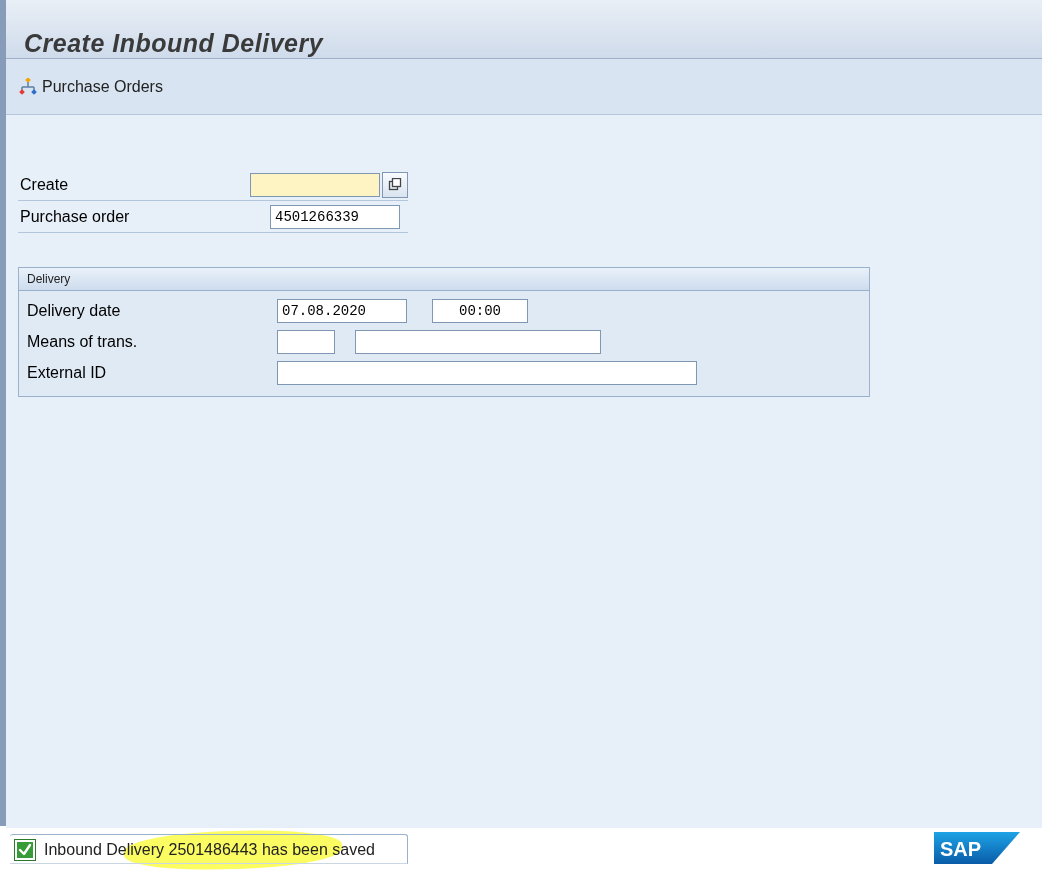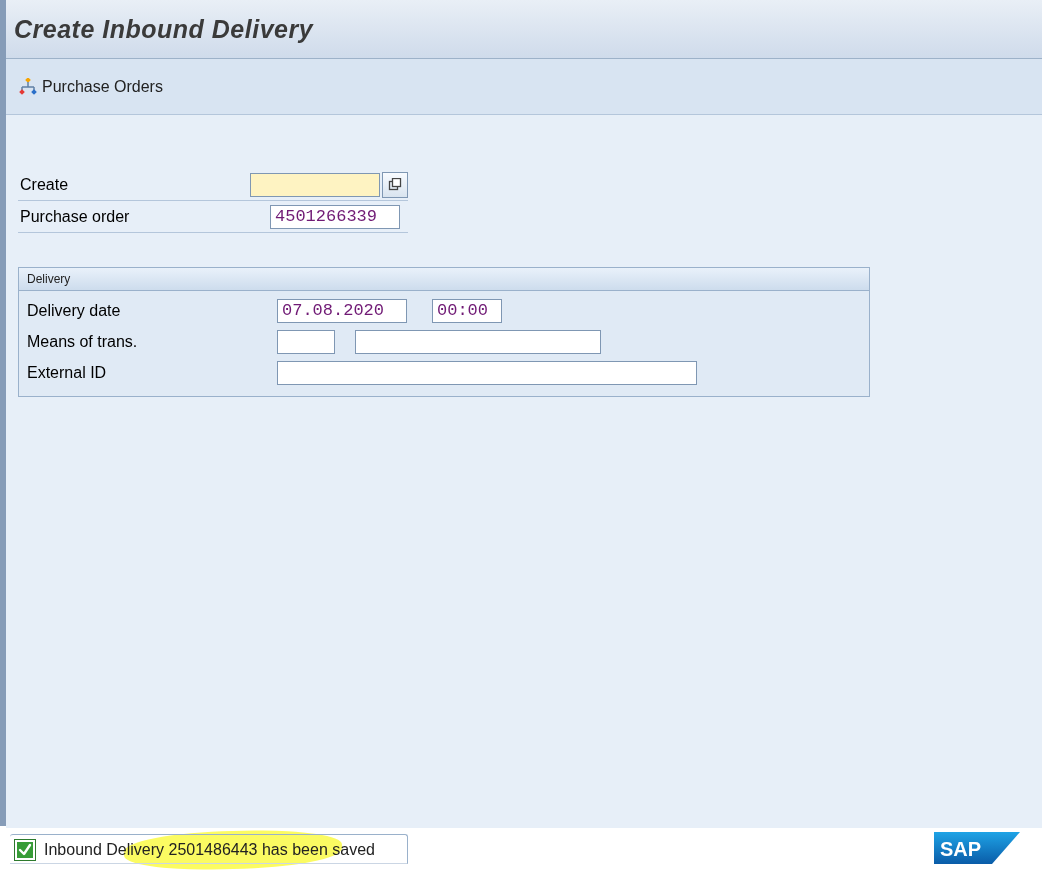--- a/index.html
+++ b/index.html
@@ -17,22 +17,22 @@
     width: 1042px;
     height: 826px;
     border-left: 6px solid #869cb8;
     box-sizing: border-box;
   }
   .title-bar {
     height: 58px;
     background: linear-gradient(#e9eff6, #cfdbeb);
     border-bottom: 1px solid #9db2c9;
     display: flex;
-    align-items: center;
-    padding-left: 8px;
+    align-items: flex-end;
+    padding-left: 18px;
   }
   .title-bar h1 {
     margin: 0;
     font-size: 25px;
     font-weight: bold;
     font-style: italic;
     color: #3a3a3a;
     letter-spacing: 0.5px;
     font-family: Verdana, Arial, sans-serif;
   }
@@ -85,22 +85,22 @@
     gap: 2px;
   }
   .underline { border-bottom: 1px solid #b4c6db; width: 390px; }
   input.sap {
     border: 1px solid #7f97b3;
     background: #ffffff;
     height: 24px;
     padding: 0 4px;
     box-sizing: border-box;
     font-family: "Courier New", monospace;
-    font-size: 17px;
-    color: #701a75;
+    font-size: 14px;
+    color: #000000;
   }
   input.required {
     background: #fef3c2;
     border: 1px solid #7f97b3;
   }
   .f4-btn {
     width: 26px;
     height: 26px;
     border: 1px solid #7f97b3;
     background: linear-gradient(#f8fbff,#d9e4ef);
@@ -230,21 +230,21 @@
       </div>
     </div>
 
     <div class="group">
       <div class="group-title">Delivery</div>
       <div class="group-body">
         <div class="row">
           <div class="label">Delivery date</div>
           <div class="field-cell" style="gap:25px">
             <input class="sap" style="width: 130px;" value="07.08.2020">
-            <input class="sap" style="width: 70px;" value="00:00">
+            <input class="sap" style="width: 96px; text-align: center;" value="00:00">
           </div>
         </div>
         <div class="row">
           <div class="label">Means of trans.</div>
           <div class="field-cell" style="gap:20px">
             <input class="sap" style="width: 58px;" value="">
             <input class="sap" style="width: 246px;" value="">
           </div>
         </div>
         <div class="row">

